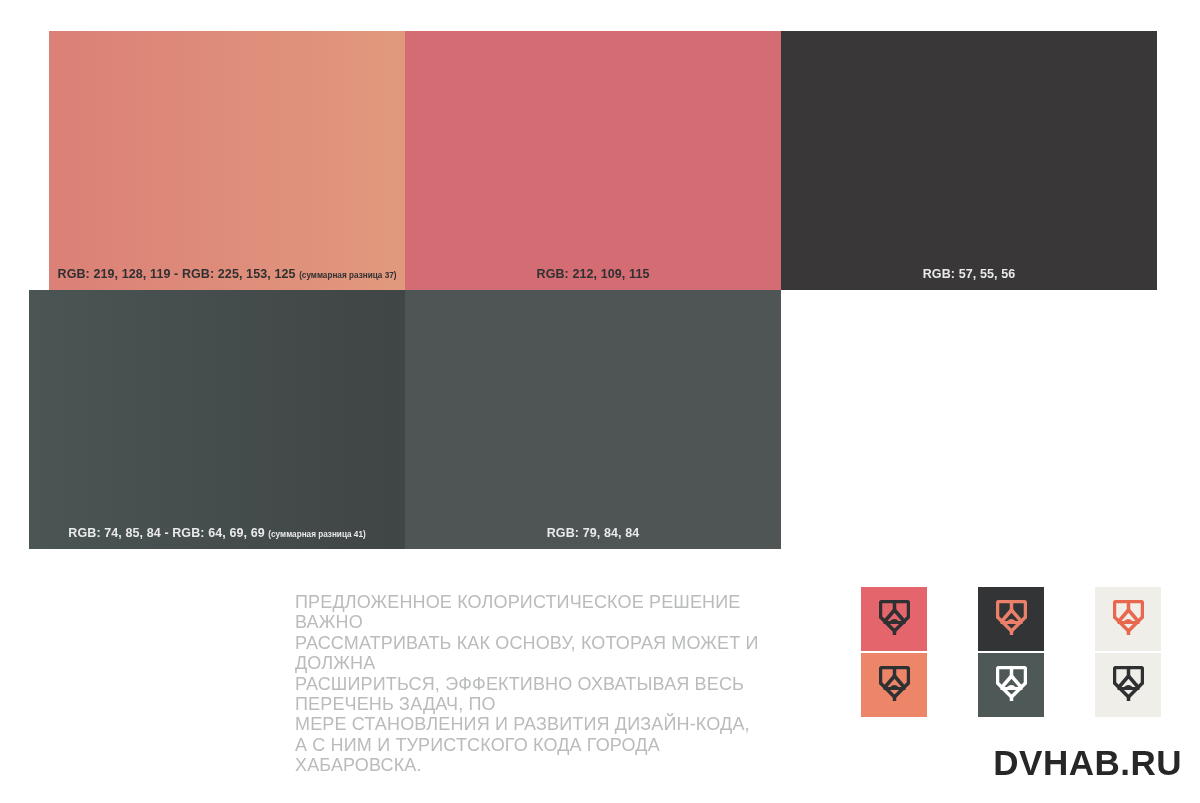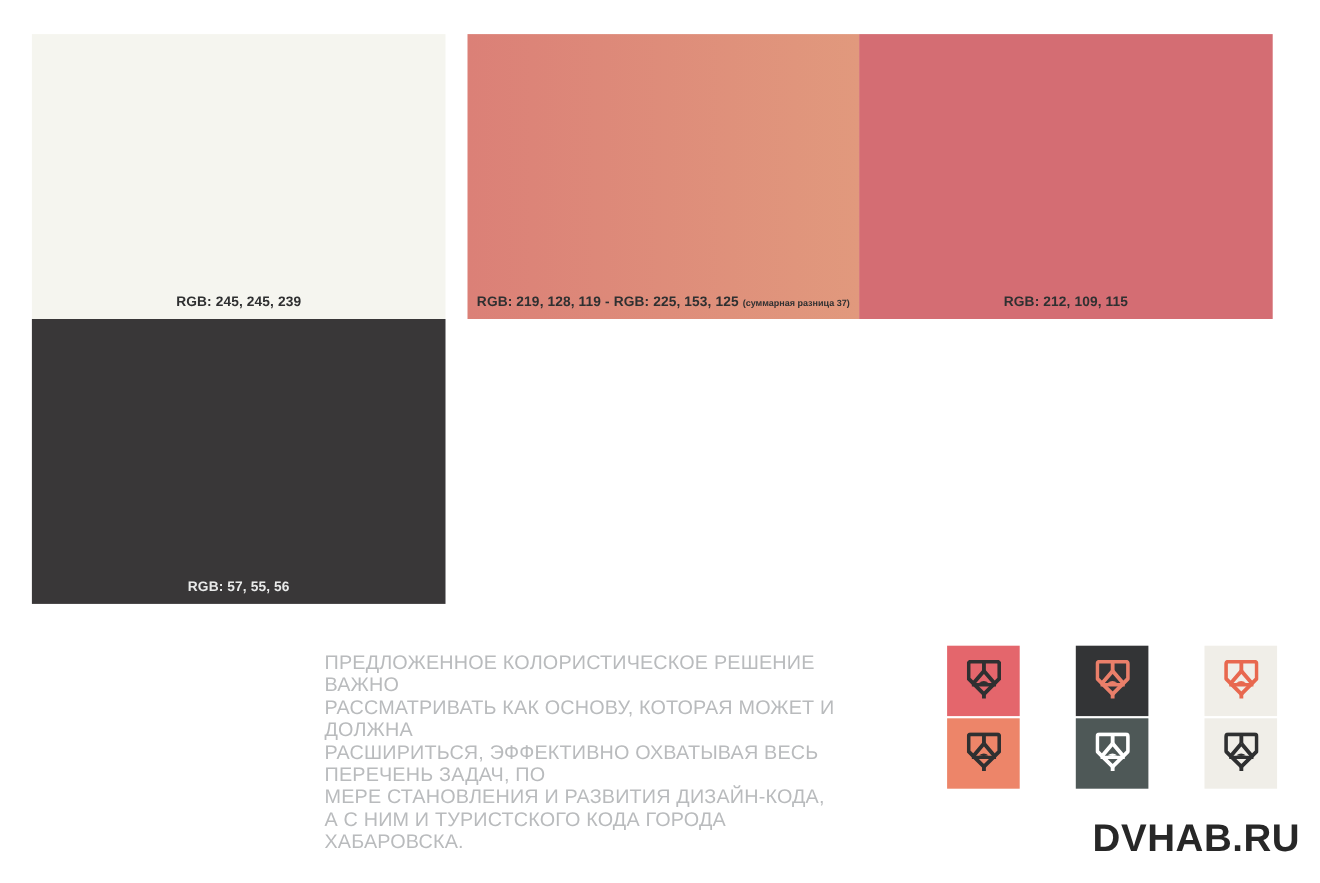--- a/index.html
+++ b/index.html
@@ -98,26 +98,20 @@
     color: #272727;
     letter-spacing: 0.5px;
     font-family: "Liberation Sans", sans-serif;
   }
 </style>
 </head>
 <body>
 
 <div id="palette-grid">
 
-  <div class="swatch" style="background: rgb(245, 245, 239);">
-    <div class="swatch-label label-dark">
-      <span>RGB: 245, 245, 239</span>
-      <span class="note"></span>
-    </div>
-  </div>
 
   <div class="swatch" style="background: linear-gradient(90deg, rgb(219, 128, 119) 0%, rgb(225, 153, 125) 100%); margin-left: 20px;">
     <div class="swatch-label label-dark">
       <span>RGB: 219, 128, 119 - RGB: 225, 153, 125</span>
       <span class="note">(суммарная разница 37)</span>
     </div>
   </div>
 
   <div class="swatch" style="background: rgb(212, 109, 115);">
     <div class="swatch-label label-dark">
@@ -126,21 +120,33 @@
     </div>
   </div>
 
   <div class="swatch" style="background: rgb(57, 55, 56);">
     <div class="swatch-label label-light">
       <span>RGB: 57, 55, 56</span>
       <span class="note"></span>
     </div>
   </div>
 
-
+  <div class="swatch" style="background: linear-gradient(90deg, rgb(74, 85, 84) 0%, rgb(64, 69, 69) 100%);">
+    <div class="swatch-label label-light">
+      <span>RGB: 74, 85, 84 - RGB: 64, 69, 69</span>
+      <span class="note">(суммарная разница 41)</span>
+    </div>
+  </div>
+
+  <div class="swatch" style="background: rgb(79, 84, 84);">
+    <div class="swatch-label label-light">
+      <span>RGB: 79, 84, 84</span>
+      <span class="note"></span>
+    </div>
+  </div>
 
 </div>
 
 <div id="description">ПРЕДЛОЖЕННОЕ КОЛОРИСТИЧЕСКОЕ РЕШЕНИЕ ВАЖНО
 РАССМАТРИВАТЬ КАК ОСНОВУ, КОТОРАЯ МОЖЕТ И ДОЛЖНА
 РАСШИРИТЬСЯ, ЭФФЕКТИВНО ОХВАТЫВАЯ ВЕСЬ ПЕРЕЧЕНЬ ЗАДАЧ, ПО
 МЕРЕ СТАНОВЛЕНИЯ И РАЗВИТИЯ ДИЗАЙН-КОДА,
 А С НИМ И ТУРИСТСКОГО КОДА ГОРОДА ХАБАРОВСКА.</div>
 
 <div id="logo-grid">

